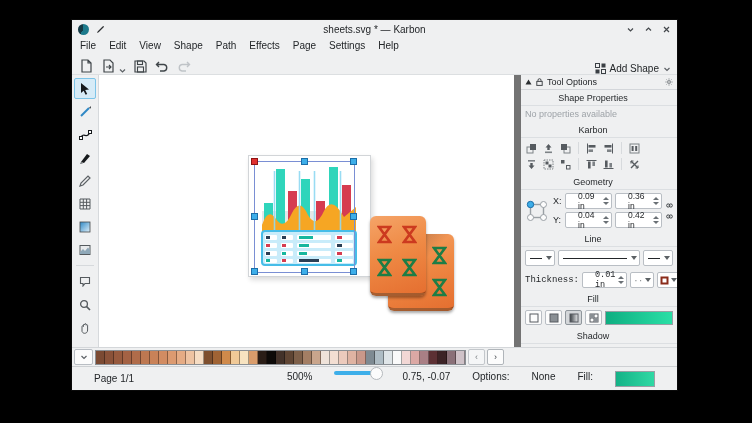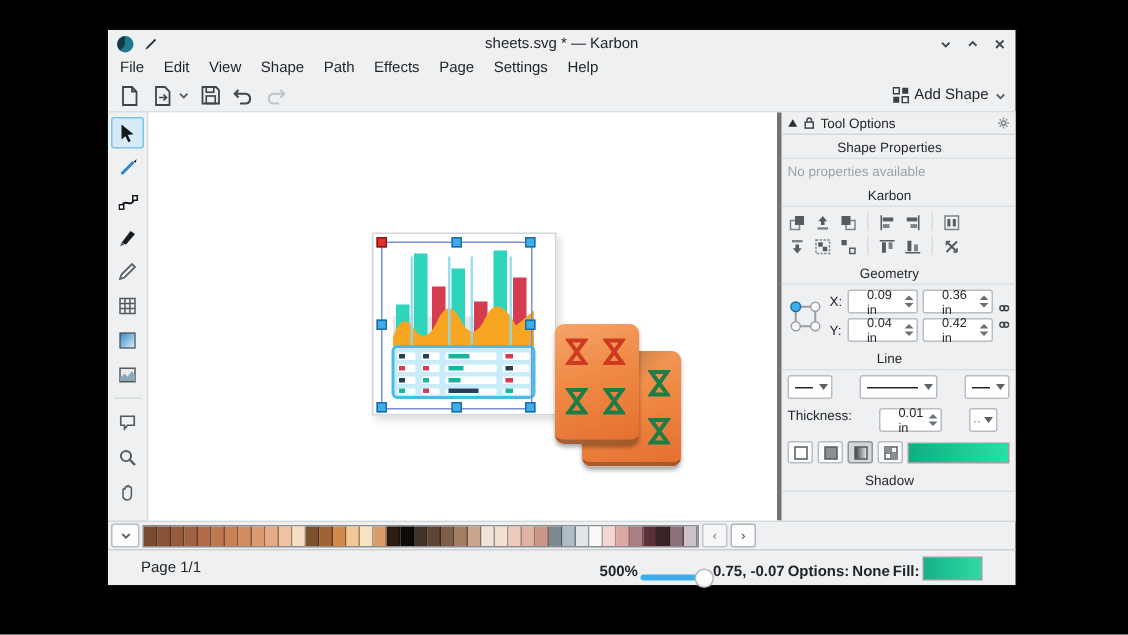--- a/index.html
+++ b/index.html
@@ -11,21 +11,21 @@
   .titlebar{height:18px;display:flex;align-items:center;padding:0 6px;position:relative;flex:0 0 auto;}
   .app-icon{width:11px;height:11px;border-radius:50%;background:conic-gradient(#1d7a8c 0 60%,#143a46 60% 100%);margin-right:7px;}
   .pin-icon{width:9px;height:9px;margin-right:4px;}
   .win-title{position:absolute;left:0;right:0;text-align:center;font-size:10px;color:#232629;}
   .win-controls{margin-left:auto;display:flex;gap:9px;align-items:center;z-index:2;}
   .wc{font-size:9px;color:#44484c;line-height:1;cursor:default;}
   
   .menubar{height:15px;display:flex;align-items:center;gap:13px;padding:0 8px;font-size:10px;flex:0 0 auto;}
   .menu-item{cursor:default;}
   
-  .toolbar{height:21px;display:flex;align-items:center;padding:0 6px;gap:6px;flex:0 0 auto;border-bottom:1px solid #dcdfe1;}
+  .toolbar{height:21px;display:flex;align-items:flex-end;padding:0 6px;gap:6px;flex:0 0 auto;border-bottom:1px solid #dcdfe1;}
   .tbtn{width:16px;height:16px;display:flex;align-items:center;justify-content:center;}
   .tb-chev{width:7px;height:7px;margin-left:-3px;}
   .addshape{margin-left:auto;display:flex;align-items:center;gap:4px;font-size:10px;}
   
   .main{flex:1 1 auto;display:flex;min-height:0;}
   .toolcol{width:26px;border-right:1px solid #d6d9dc;display:flex;flex-direction:column;align-items:center;padding-top:3px;gap:2px;flex:0 0 auto;}
   .tool{width:20px;height:19px;display:flex;align-items:center;justify-content:center;border:1px solid transparent;border-radius:2px;}
   .tool.active{background:#d6ebf7;border-color:#7cc4e8;}
   .toolsep{width:18px;height:1px;background:#d6d9dc;margin:3px 0;}
   .canvas{flex:1;background:#ffffff;position:relative;overflow:hidden;}
@@ -38,21 +38,21 @@
   .handle.red{background:#e03131;border-color:#8f1414;}
   
   .doc{position:absolute;border-radius:6px;background:linear-gradient(160deg,#f5a468 0%,#ef8a45 45%,#e56f30 100%);
        box-shadow:0 2px 3px rgba(0,0,0,.35);border-bottom:3px solid rgba(100,40,10,.55);}
   .doc-back{left:289px;top:159px;width:66px;height:74px;}
   .doc-back::before{content:"";position:absolute;inset:0;border-radius:6px;
        background:linear-gradient(135deg,rgba(50,20,5,.6) 0%,rgba(50,20,5,.25) 22%,transparent 45%);}
   .doc-front{left:271px;top:141px;width:56px;height:77px;}
   .xshape{position:absolute;width:15px;height:19px;}
   
-  .docker{width:156px;flex:0 0 auto;border-left:3px solid #737373;background:#eff0f1;font-size:9px;overflow:hidden;}
+  .docker{width:156px;flex:0 0 auto;border-left:7px solid #737373;background:#eff0f1;font-size:9px;overflow:hidden;}
   .dock-head{height:14px;display:flex;align-items:center;gap:4px;padding:0 4px;border-bottom:1px solid #d3d6da;}
   .dock-head .ttl{font-size:9px;}
   .gear{margin-left:auto;}
   .sec-title{padding:3px 16px 2px 4px;border-bottom:1px solid #dcdfe2;color:#26292c;text-align:center;}
   .muted{padding:3px 4px;color:#9ea3a8;}
   .arr-rows{padding:2px 3px;}
   .arr-row{display:flex;align-items:center;gap:2px;height:16px;}
   .abtn{width:15px;height:13px;display:flex;align-items:center;justify-content:center;border-radius:2px;}
   .asep{width:1px;height:12px;background:#d7dadd;margin:0 3px;}
   .geo{display:flex;padding:3px 4px;gap:4px;align-items:center;}
@@ -60,40 +60,40 @@
   .geo-grid{flex:1;display:flex;flex-direction:column;gap:3px;}
   .geo-row{display:flex;align-items:center;gap:3px;}
   .geo-row .lbl{width:9px;}
   .spinbox{flex:1;height:14px;background:#fff;border:1px solid #b9bec4;border-radius:2px;
            display:flex;align-items:center;justify-content:flex-end;padding:0 2px 0 12px;font-size:8.5px;}
   .spin{display:flex;flex-direction:column;gap:2px;margin-left:3px;}
   .spin i{display:block;border-left:3px solid transparent;border-right:3px solid transparent;}
   .spin .up{border-bottom:3px solid #6a7075;}
   .spin .dn{border-top:3px solid #6a7075;}
   .links{display:flex;flex-direction:column;gap:4px;justify-content:center;}
-  .rowpad{display:flex;align-items:flex-start;gap:18px;padding:3px 4px;}
+  .rowpad{display:flex;align-items:center;gap:3px;padding:3px 4px;font-family:Liberation Mono, monospace;}
   .combo{height:14px;background:#fff;border:1px solid #b9bec4;border-radius:2px;display:flex;align-items:center;padding:0 2px;}
   .combo .cline{flex:1;height:1px;background:#232629;margin:0 2px;}
   .chev{border-left:3px solid transparent;border-right:3px solid transparent;border-top:4px solid #5c6165;margin-left:2px;flex:0 0 auto;}
   .fillrow{display:flex;align-items:center;gap:3px;padding:3px 4px;}
   .fbtn{width:15px;height:13px;border:1px solid #b9bec4;border-radius:2px;background:#fcfcfc;display:flex;align-items:center;justify-content:center;}
   .fbtn.pressed{background:#d4d7da;border-color:#8f969c;}
   .fillbar{flex:1;height:12px;border:1px solid #9aa0a5;}
   .shadow-area{display:flex;padding:3px 4px;gap:4px;}
   
   .palette{height:18px;display:flex;align-items:center;padding:0 2px;gap:2px;border-top:1px solid #d4d7da;flex:0 0 auto;}
   .pal-combo{width:17px;height:14px;border:1px solid #b9bec4;border-radius:2px;background:#fcfcfc;display:flex;align-items:center;justify-content:center;}
   .swatches{display:flex;border:1px solid #8a8f94;height:13px;}
   .swatch{width:9px;height:13px;border-right:1px solid rgba(0,0,0,.35);box-sizing:border-box;}
   .pal-nav{width:15px;height:14px;border:1px solid #c3c7cb;border-radius:2px;background:#f5f6f7;
            display:flex;align-items:center;justify-content:center;font-size:9px;color:#7d8286;}
   .pal-nav.en{background:#fcfcfc;color:#3a3f44;border-color:#b0b5ba;}
   
   .statusbar{height:23px;display:flex;align-items:center;padding:0 22px 0 22px;gap:8px;border-top:1px solid #cdd0d3;font-size:10px;flex:0 0 auto;}
-  .sb-right{margin-left:auto;display:flex;align-items:flex-end;gap:2px;font-weight:bold;}
+  .sb-right{margin-left:auto;display:flex;align-items:flex-start;gap:22px;}
   .slider{width:46px;height:4px;background:#3daee9;border-radius:2px;position:relative;}
   .slider .knob{position:absolute;right:-3px;top:-4px;width:11px;height:11px;border-radius:50%;background:#fcfcfc;border:1px solid #b5b9bd;}
   .fill-swatch{width:38px;height:14px;border:1px solid #9aa0a5;}
   svg{display:block;}
 </style>
 </head>
 <body>
 
 <div class="window">
 
@@ -537,20 +537,21 @@
             <span class="chev"></span>
           </span>
         <span class="combo" style="width:24px;">
           <svg width="9" height="9" viewBox="0 0 9 9">
               <rect x="1.5" y="1.5" width="6" height="6" fill="none" stroke="#8a2b1a" stroke-width="2"></rect>
             </svg>
           <span class="chev"></span>
         </span>
       </div>
 
+      <div class="sec-title">Fill</div>
       <div class="fillrow">
         <span class="fbtn">
             <svg width="10" height="10" viewBox="0 0 10 10">
               <rect x="1" y="1" width="8" height="8" fill="none" stroke="#565b60"></rect>
             </svg>
           </span>
         <span class="fbtn">
             <svg width="10" height="10" viewBox="0 0 10 10">
               <rect x="1" y="1" width="8" height="8" fill="#8a8f94" stroke="#565b60"></rect>
             </svg>

